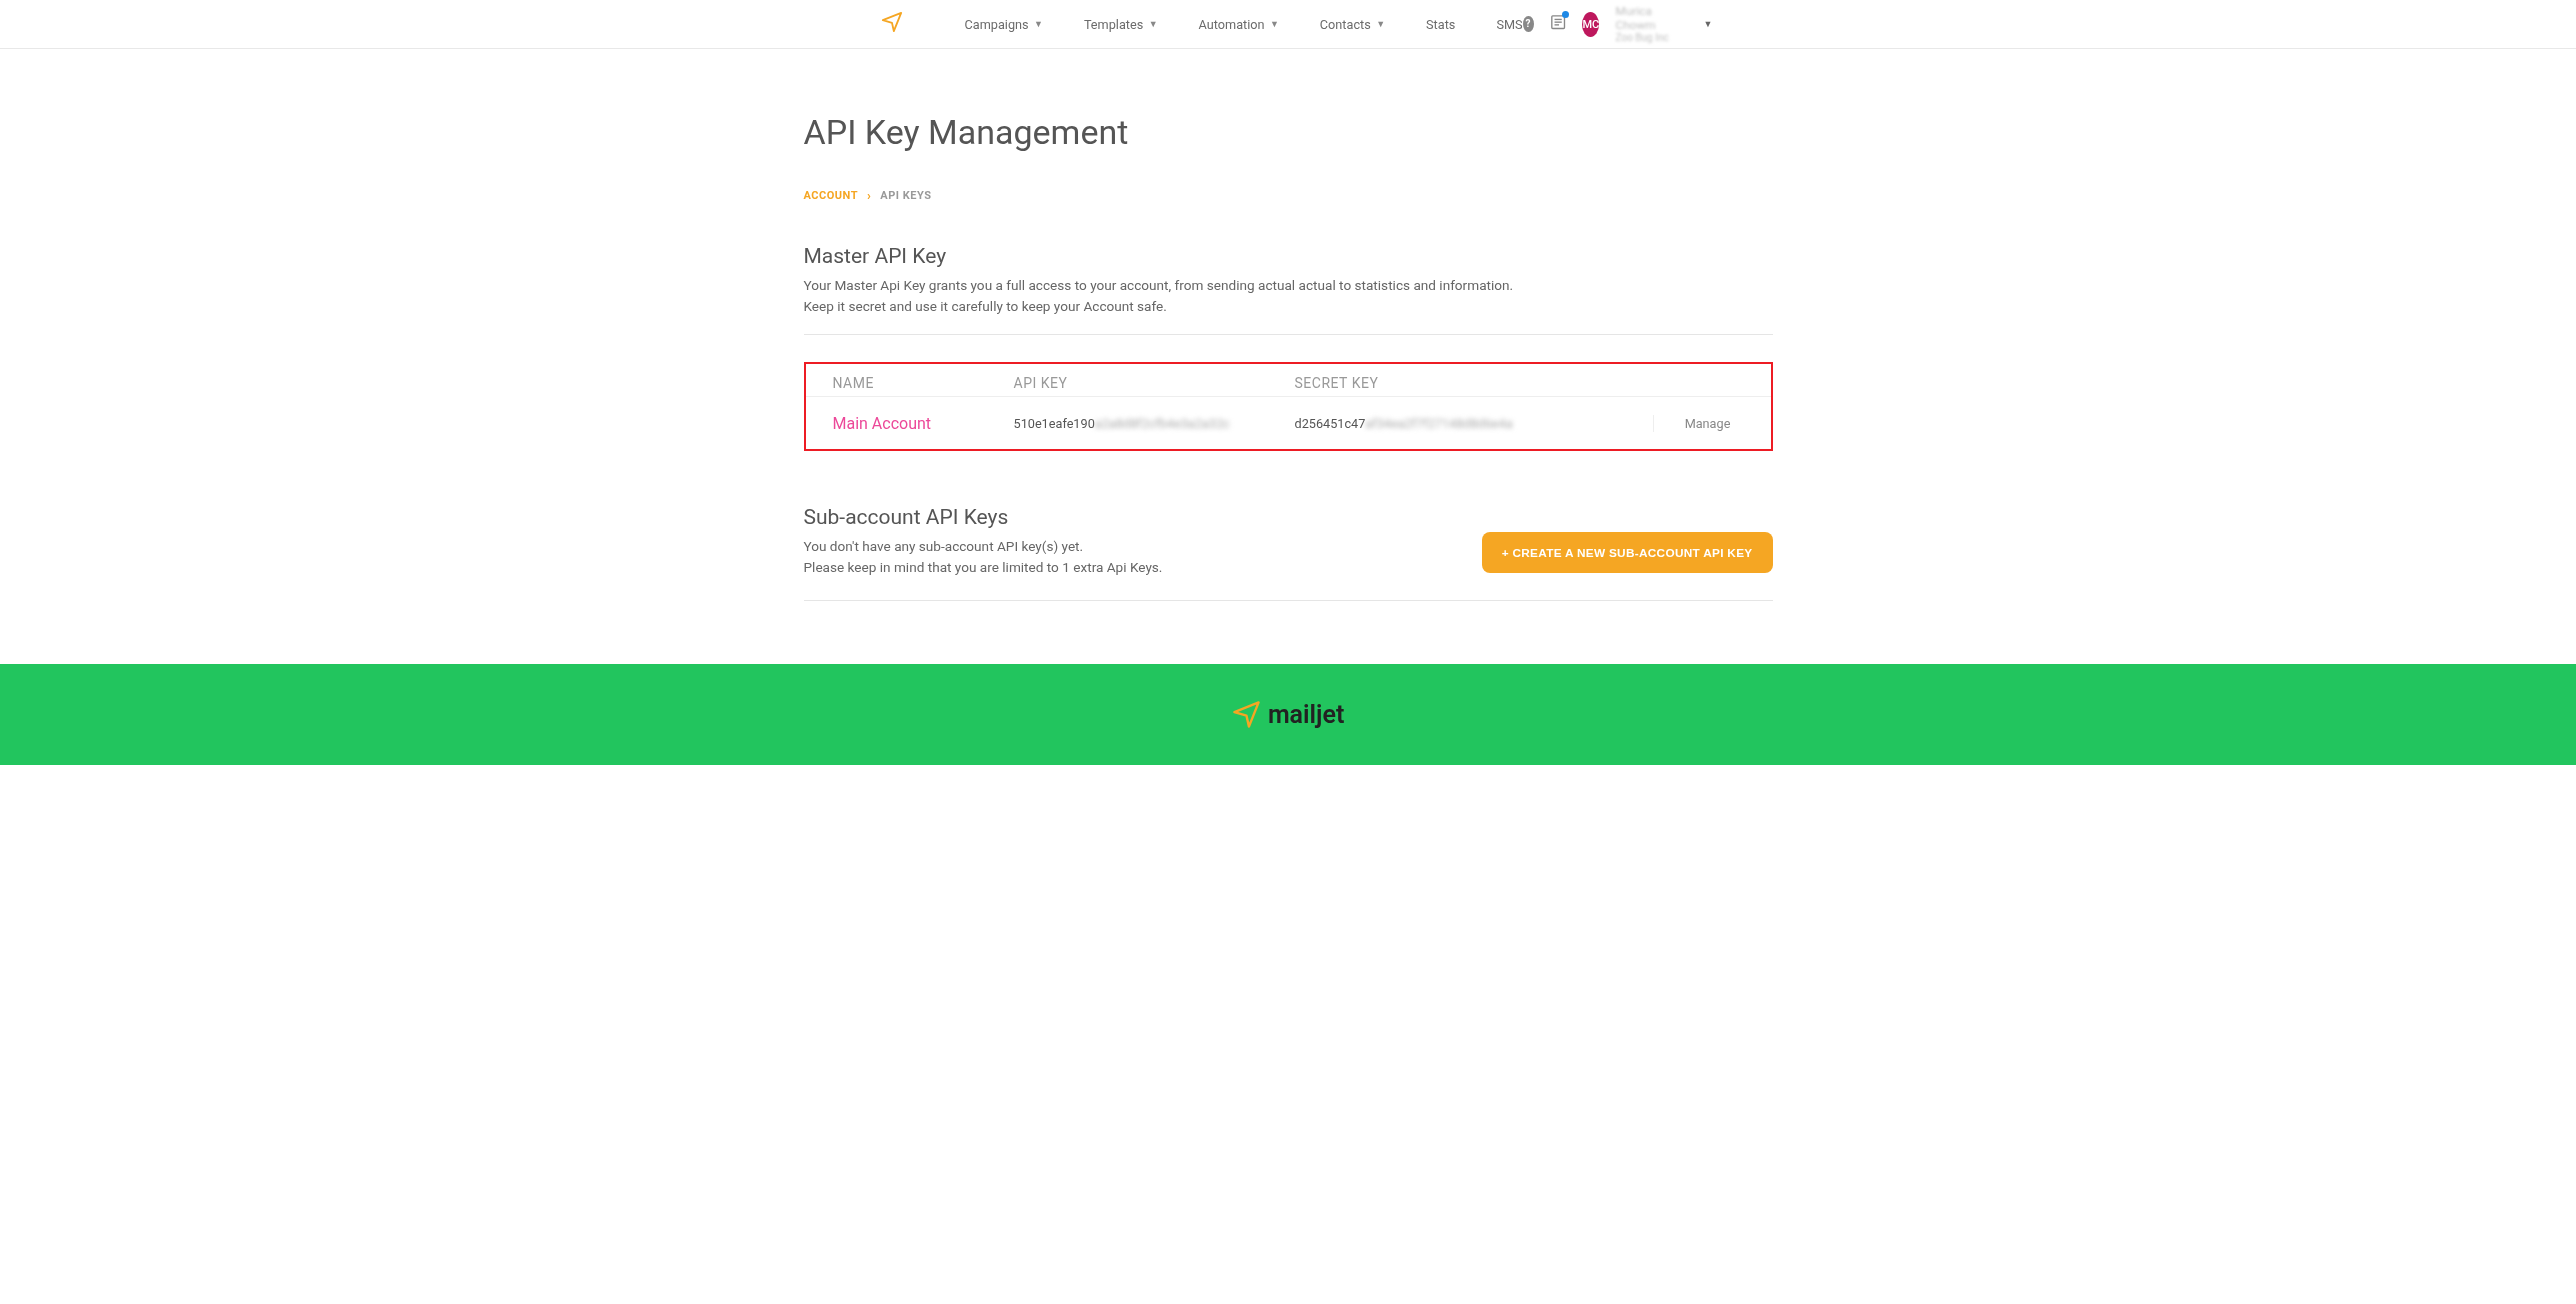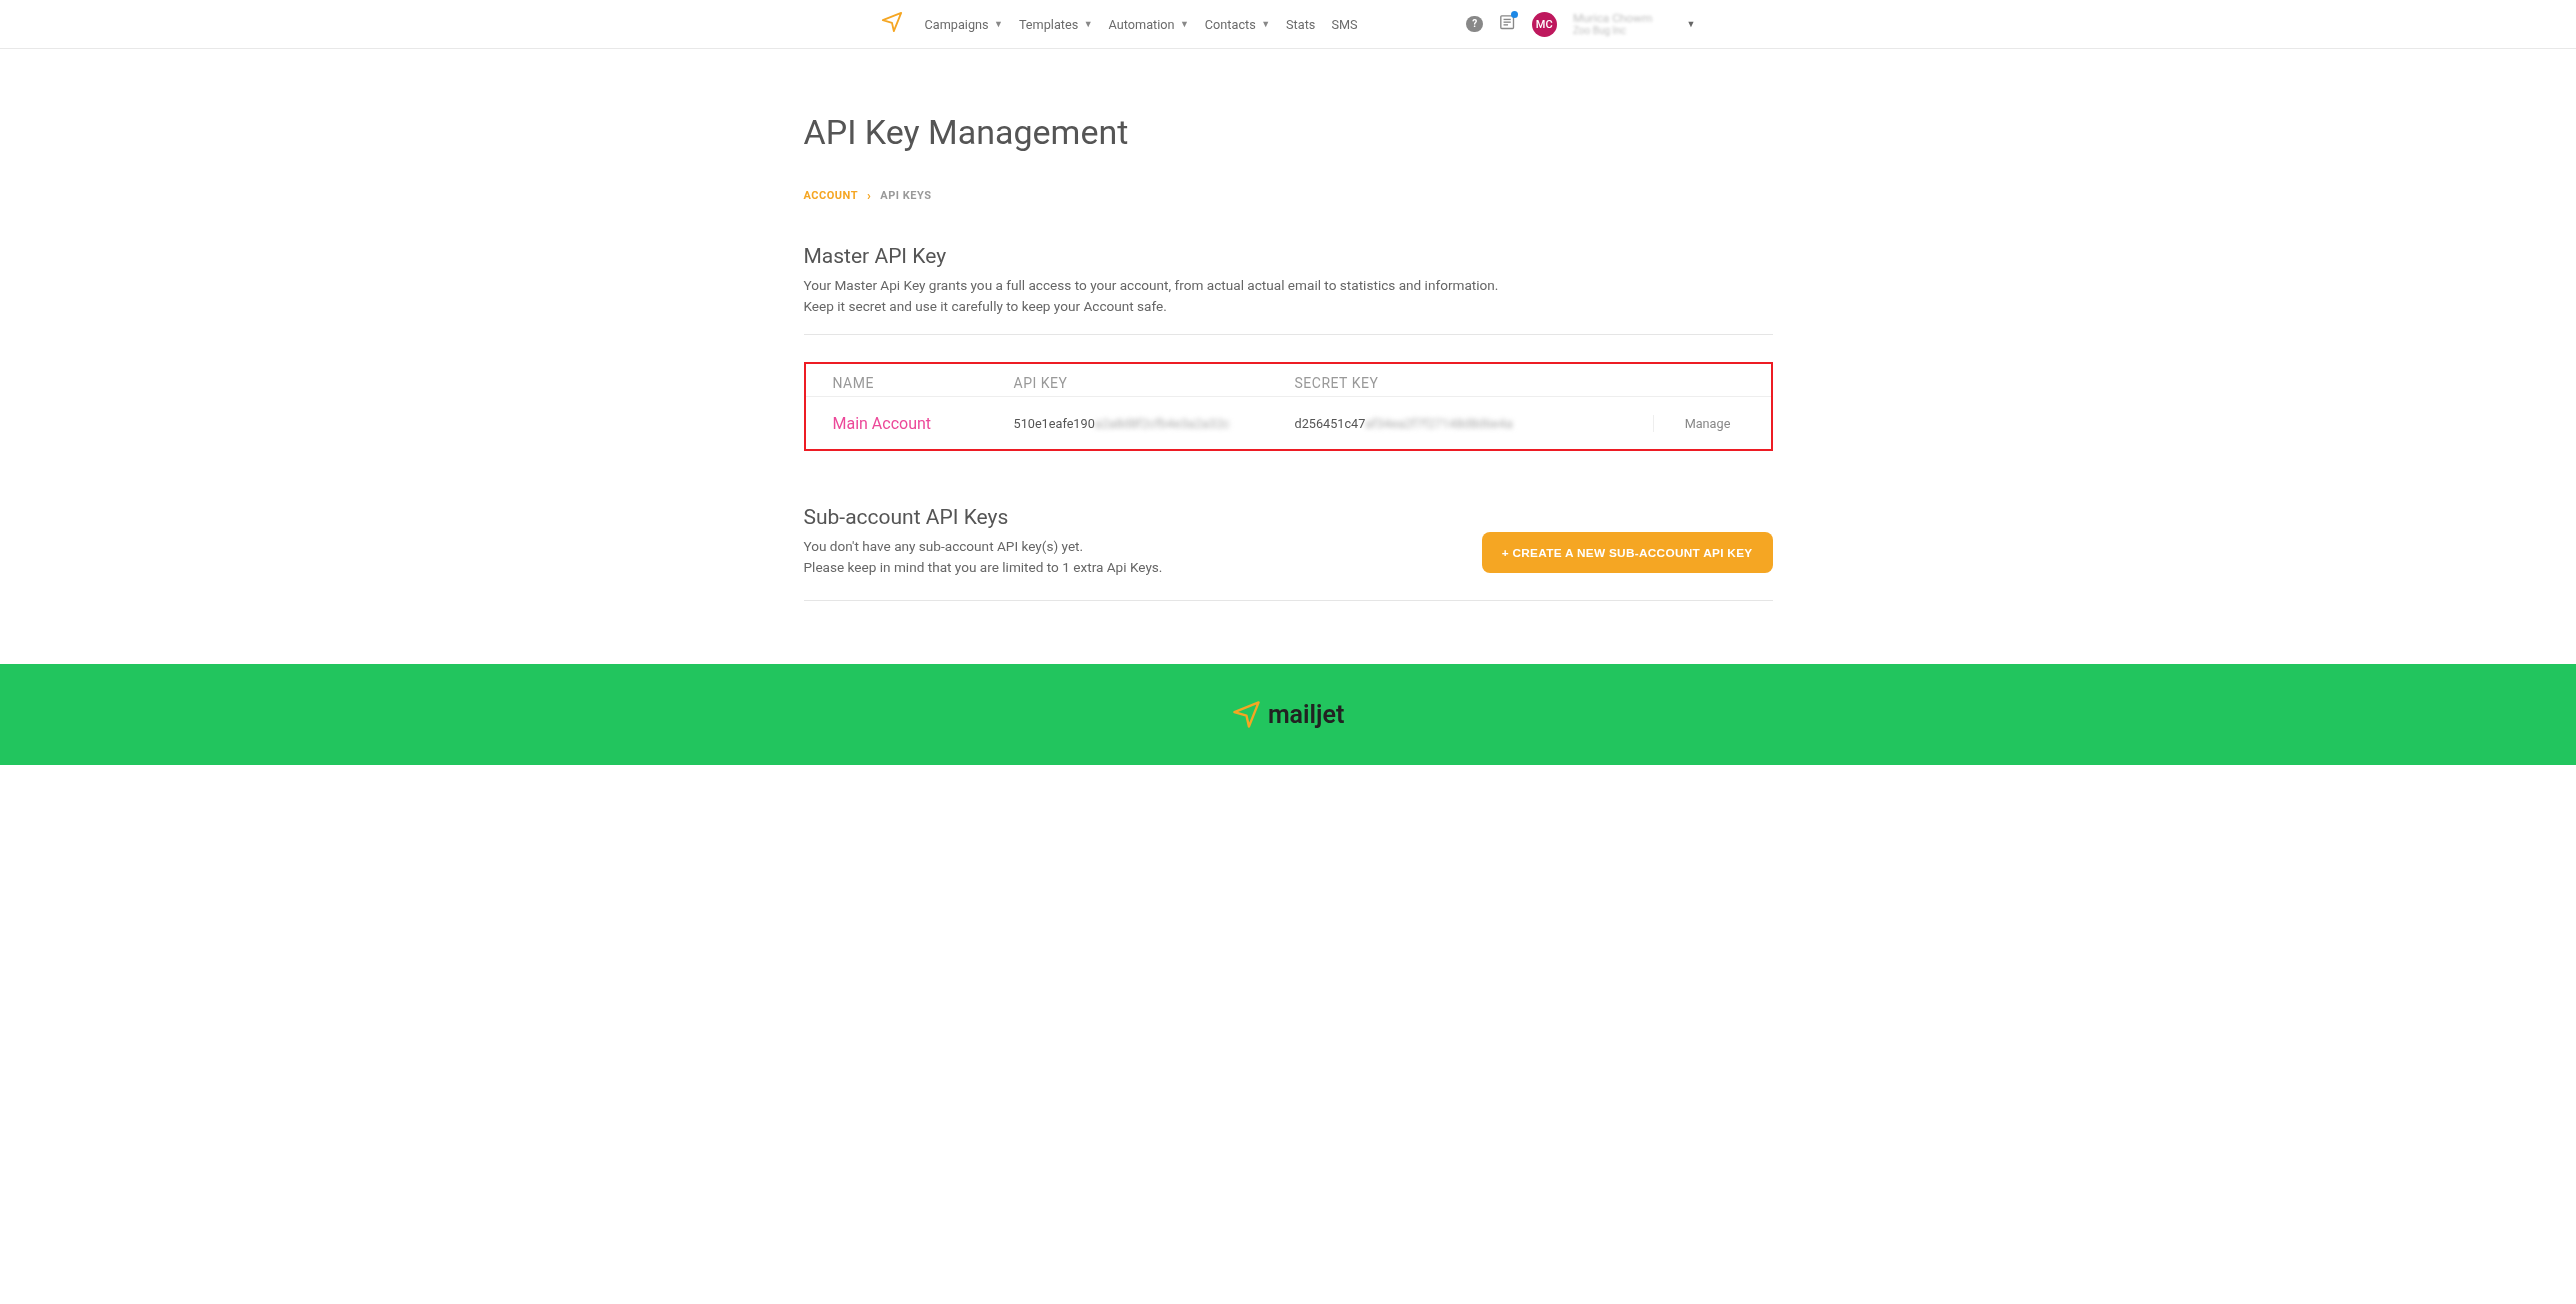--- a/index.html
+++ b/index.html
@@ -26,21 +26,22 @@
       display: flex;
       align-items: center;
       padding: 0 181px 0 181px;
     }
     .logo {
       margin-right: 22px;
     }
     .nav {
       display: flex;
       align-items: center;
-      gap: 16px;
+      gap: 41px;
+      margin-left: 40px;
     }
     .nav-item {
       display: flex;
       align-items: center;
       color: #6b6b6b;
       font-size: 12.7px;
       cursor: pointer;
       gap: 5.4px;
     }
     .nav-chevron {
@@ -321,21 +322,21 @@
   <h1 class="page-title">API Key Management</h1>
 
   <div class="breadcrumb">
     <span class="breadcrumb-account">ACCOUNT</span>
     <span class="breadcrumb-sep">›</span>
     <span class="breadcrumb-current">API KEYS</span>
   </div>
 
   <h2 class="section-title">Master API Key</h2>
   <p class="section-desc">
-    <span>Your Master Api Key grants you a full access to your account, from actual actual email to statistics and information.</span><br>
+    <span>Your Master Api Key grants you a full access to your account, from sending actual actual to statistics and information.</span><br>
     <span>Keep it secret and use it carefully to keep your Account safe.</span>
   </p>
   <hr class="divider">
 
   <div class="table-container">
     <div class="table-head">
       <div class="table-col col-name">NAME</div>
       <div class="table-col col-api">API KEY</div>
       <div class="table-col col-secret">SECRET KEY</div>
     </div>

